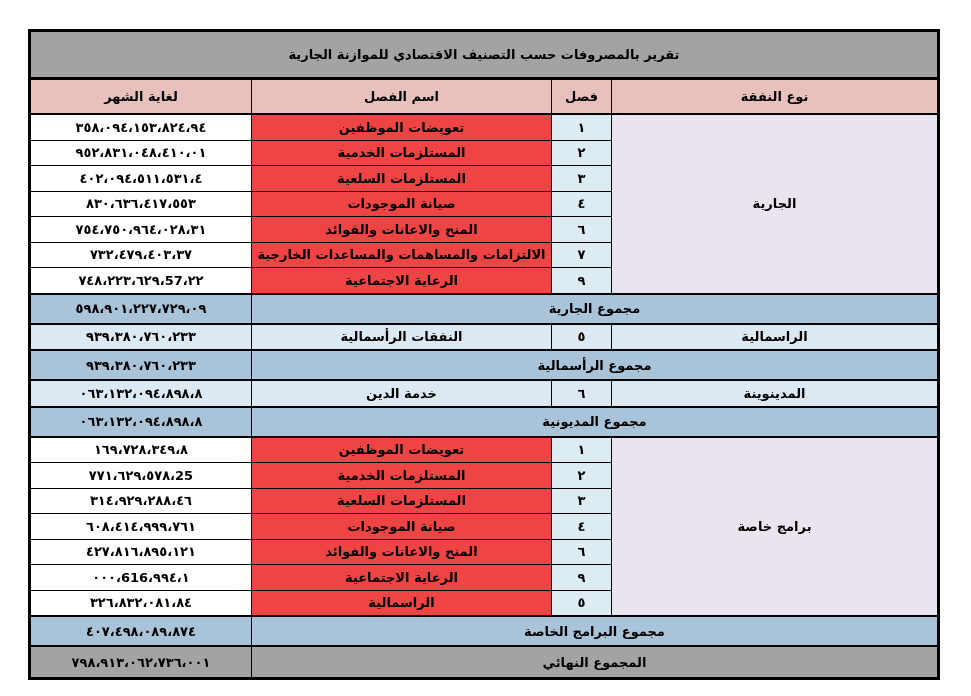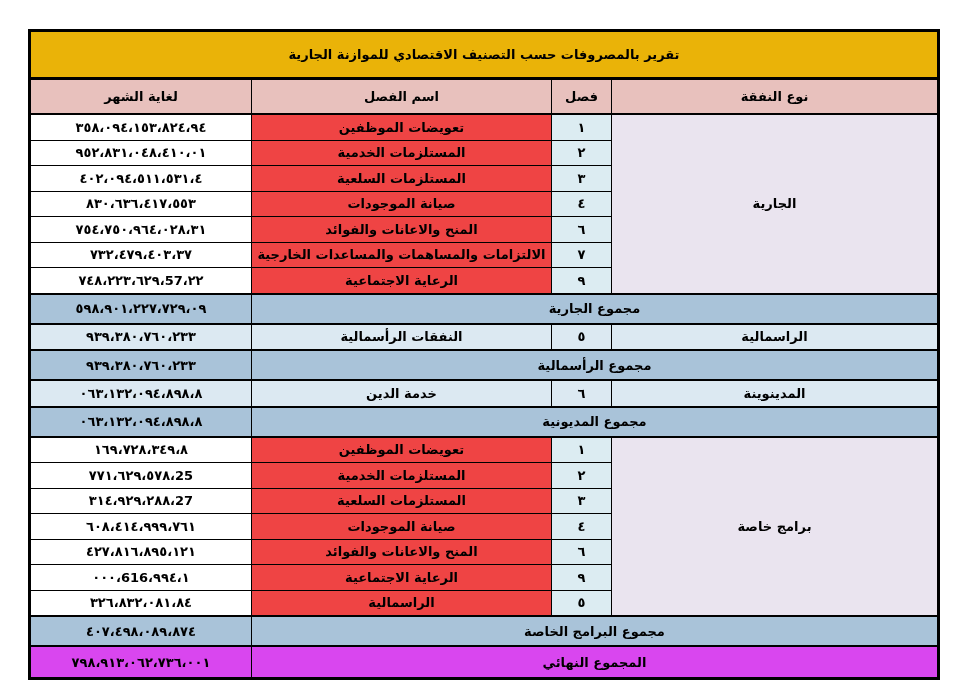--- a/index.html
+++ b/index.html
@@ -46,21 +46,21 @@
   }
 
   
   col.c-type   { width: 327px; }
   col.c-chap   { width: 60px;  }
   col.c-name   { width: 300px; }
   col.c-amount { width: 222px; }
 
   
   .title-cell {
-    background: #eab308;
+    background: #a3a3a3;
     height: 45px;
     font-size: 16.5px;
     font-weight: bold;
     letter-spacing: 0;
     border-bottom: 3px solid #000 !important;
     border-top: 2px solid #000 !important;
     margin-top: 27px;
   }
 
   
@@ -120,21 +120,21 @@
   }
   .row-subtotal .cell-amount {
     letter-spacing: 0.3px;
     direction: rtl;
     unicode-bidi: bidi-override;
   }
 
   
   .row-grand td {
     height: 30px;
-    background: #d946ef;
+    background: #a3a3a3;
     font-size: 15px;
     font-weight: bold;
     border-top: 2px solid #000 !important;
     border-bottom: 3px solid #000 !important;
   }
   .row-grand .cell-amount {
     letter-spacing: 0.3px;
     direction: rtl;
     unicode-bidi: bidi-override;
   }
@@ -230,21 +230,21 @@
           <td class="cell-amount">٨،٩٤٣،٨٢٧،٩٦١</td>
         </tr>
         <tr class="row-data">
           <td class="cell-chap">٢</td>
           <td class="cell-name">المستلزمات الخدمية</td>
           <td class="cell-amount">52،٨٧٥،٩٢٦،١٧٧</td>
         </tr>
         <tr class="row-data">
           <td class="cell-chap">٣</td>
           <td class="cell-name">المستلزمات السلعية</td>
-          <td class="cell-amount">72،٨٨٢،٩٢٩،٤١٣</td>
+          <td class="cell-amount">٦٤،٨٨٢،٩٢٩،٤١٣</td>
         </tr>
         <tr class="row-data">
           <td class="cell-chap">٤</td>
           <td class="cell-name">صيانة الموجودات</td>
           <td class="cell-amount">١٦٧،٩٩٩،٤١٤،٨٠٦</td>
         </tr>
         <tr class="row-data">
           <td class="cell-chap">٦</td>
           <td class="cell-name">المنح والاعانات  والفوائد</td>
           <td class="cell-amount">١٢١،٥٩٨،٦١٨،٧٢٤</td>

